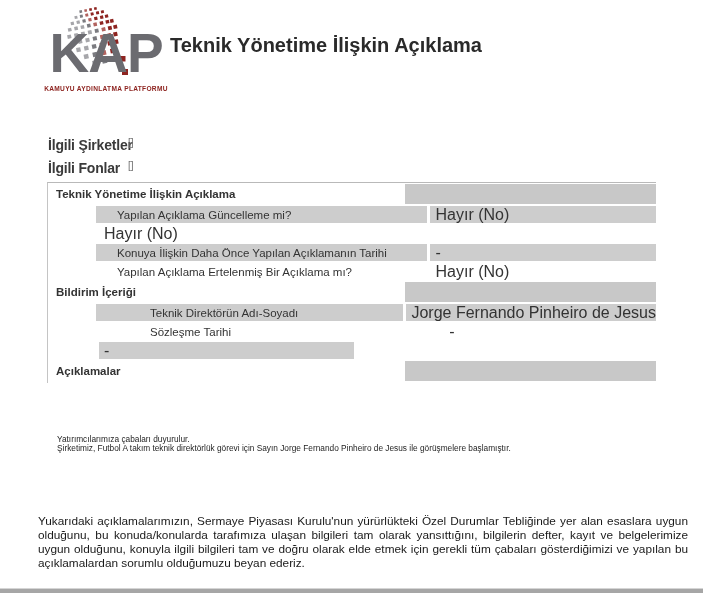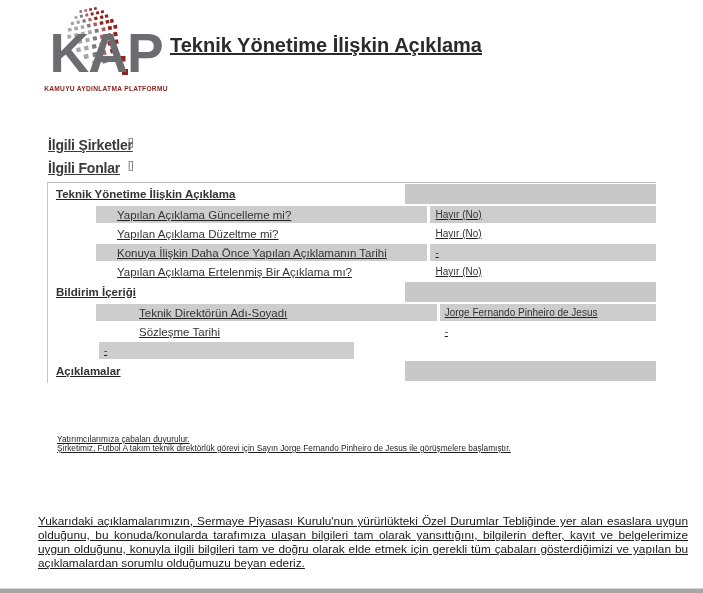--- a/index.html
+++ b/index.html
@@ -1,21 +1,21 @@
 <!DOCTYPE html>
 <html><head>
 <meta charset="utf-8">
 <style>
   html,body{margin:0;padding:0;}
   body{
     width:703px;height:593px;position:relative;overflow:hidden;
     background:#ffffff;color:#222;
     font-family:"Liberation Sans",sans-serif;
   }
-  .abs{position:absolute;text-decoration:underline;}
+  .abs{position:absolute;}
 
   
   .logo{left:40px;top:6px;width:132px;height:92px;}
   .globe{position:absolute;left:20px;top:0;}
   .kap{
     position:absolute;left:0;top:20px;width:132px;text-align:center;
     font-size:55px;line-height:1;font-weight:bold;color:#6b6b70;letter-spacing:-1px;
   }
   .tagline{
     position:absolute;left:0;top:79px;width:132px;text-align:center;
@@ -36,29 +36,29 @@
 
   
   .tbl{
     left:47px;top:182px;width:608px;
     border-top:1px solid #b9b9b9;border-left:1px solid #c4c4c4;
     padding-top:1px;
   }
   .trow{display:flex;margin-bottom:2px;}
   .cl{width:352px;display:flex;align-items:center;font-size:11.5px;color:#333;}
   .cv{width:250px;margin-left:3px;padding-left:5px;display:flex;align-items:center;
-      font-size:10px;color:#333;white-space:nowrap;}
+      font-size:16px;color:#333;white-space:nowrap;}
   .trow.sec{height:20px;}
   .trow.sec .cl{font-weight:bold;padding-left:8px;background:#ffffff;}
   .trow.sec .cv{background:#c8c8c8;}
   .trow.dat{height:17px;margin-left:48px;}
   .trow.g .cl,.trow.g .cv{background:#cdcdcd;}
   .trow.w .cl,.trow.w .cv{background:#ffffff;}
   .i1 .cl{padding-left:21px;}
-  .i2 .cl{padding-left:43px;}
+  .i2 .cl{padding-left:54px;}
 
   
   .ann1{left:57px;top:415px;font-size:8.3px;color:#1e1e1e;white-space:nowrap;margin-top:28px;}
   .ann2{left:57px;top:434px;font-size:8.3px;color:#1e1e1e;white-space:nowrap;}
 
   
   .disclaimer{
     left:38px;top:514px;width:650px;
     font-size:11.8px;line-height:14px;text-align:justify;color:#191919;
   }
@@ -159,21 +159,20 @@
     <div class="cl">Teknik Yönetime İlişkin Açıklama</div>
     <div class="cv"></div>
   </div>
 
   <div class="trow dat g i1">
     <div class="cl">Yapılan Açıklama Güncelleme mi?</div>
     <div class="cv">Hayır (No)</div>
   </div>
 
   <div class="trow dat w i1">
-    <div class="cl">Yapılan Açıklama Düzeltme mi?</div>
     <div class="cv">Hayır (No)</div>
   </div>
 
   <div class="trow dat g i1">
     <div class="cl">Konuya İlişkin Daha Önce Yapılan Açıklamanın Tarihi</div>
     <div class="cv">-</div>
   </div>
 
   <div class="trow dat w i1">
     <div class="cl">Yapılan Açıklama Ertelenmiş Bir Açıklama mı?</div>

